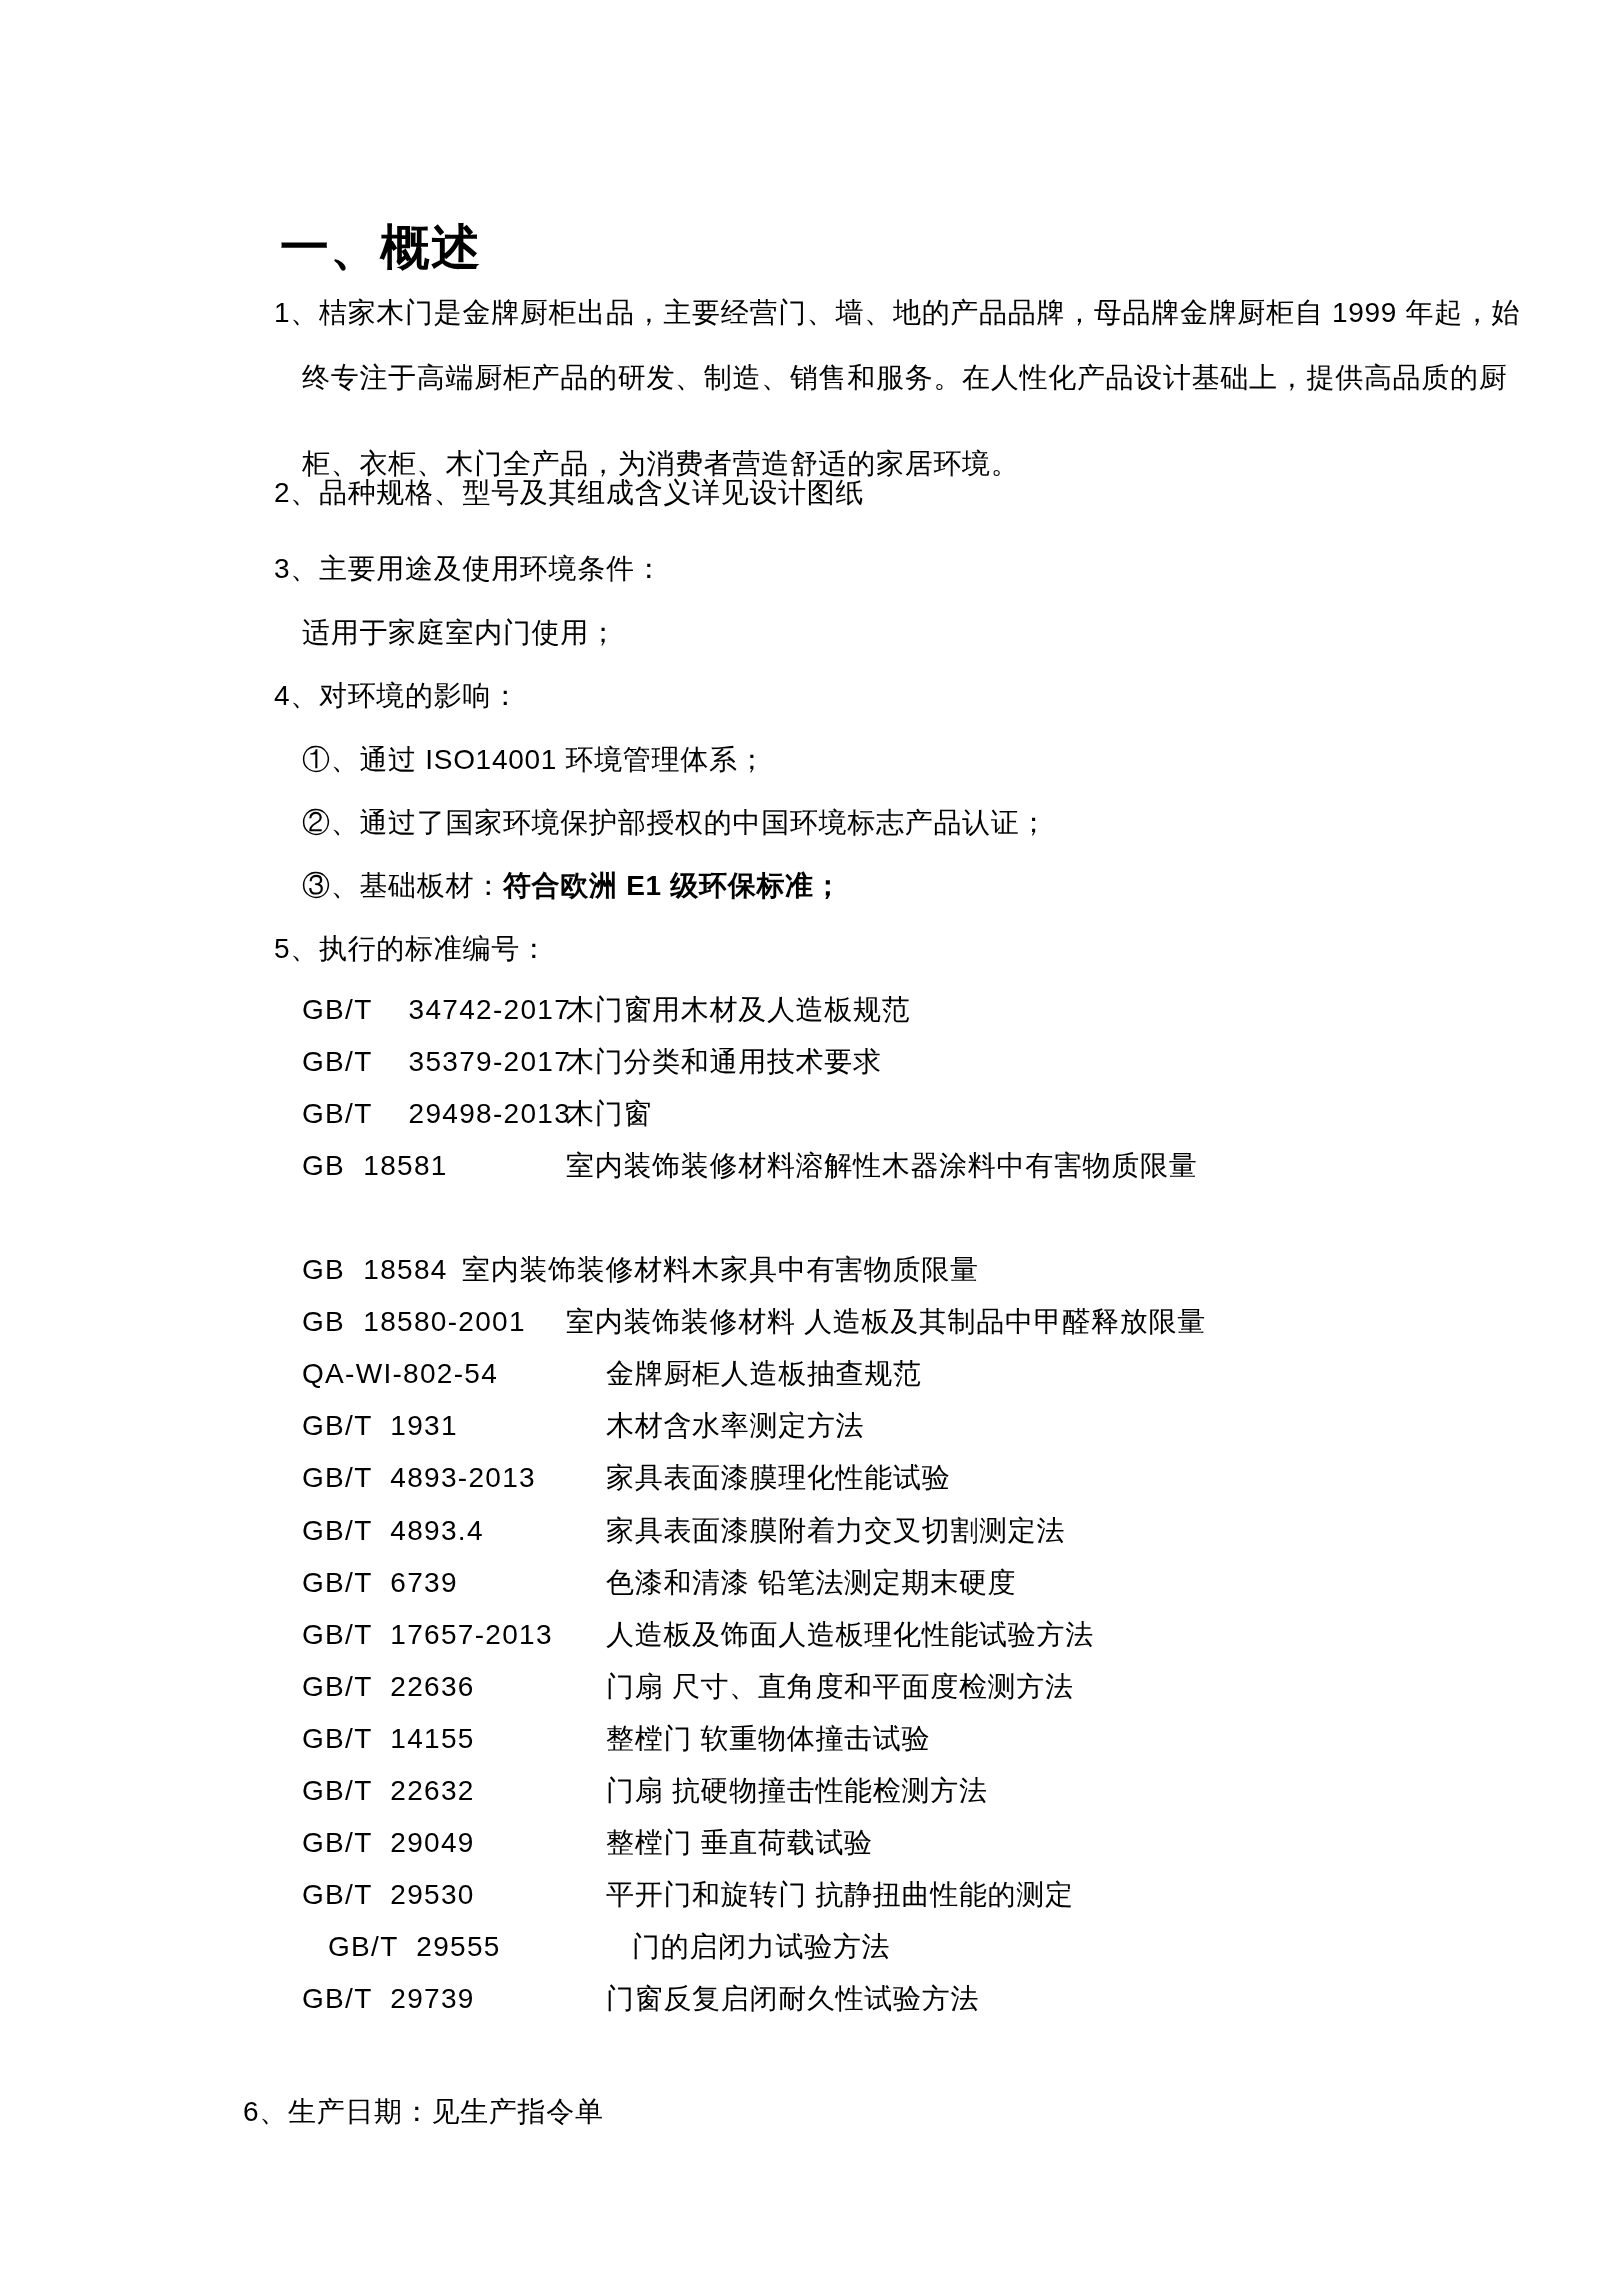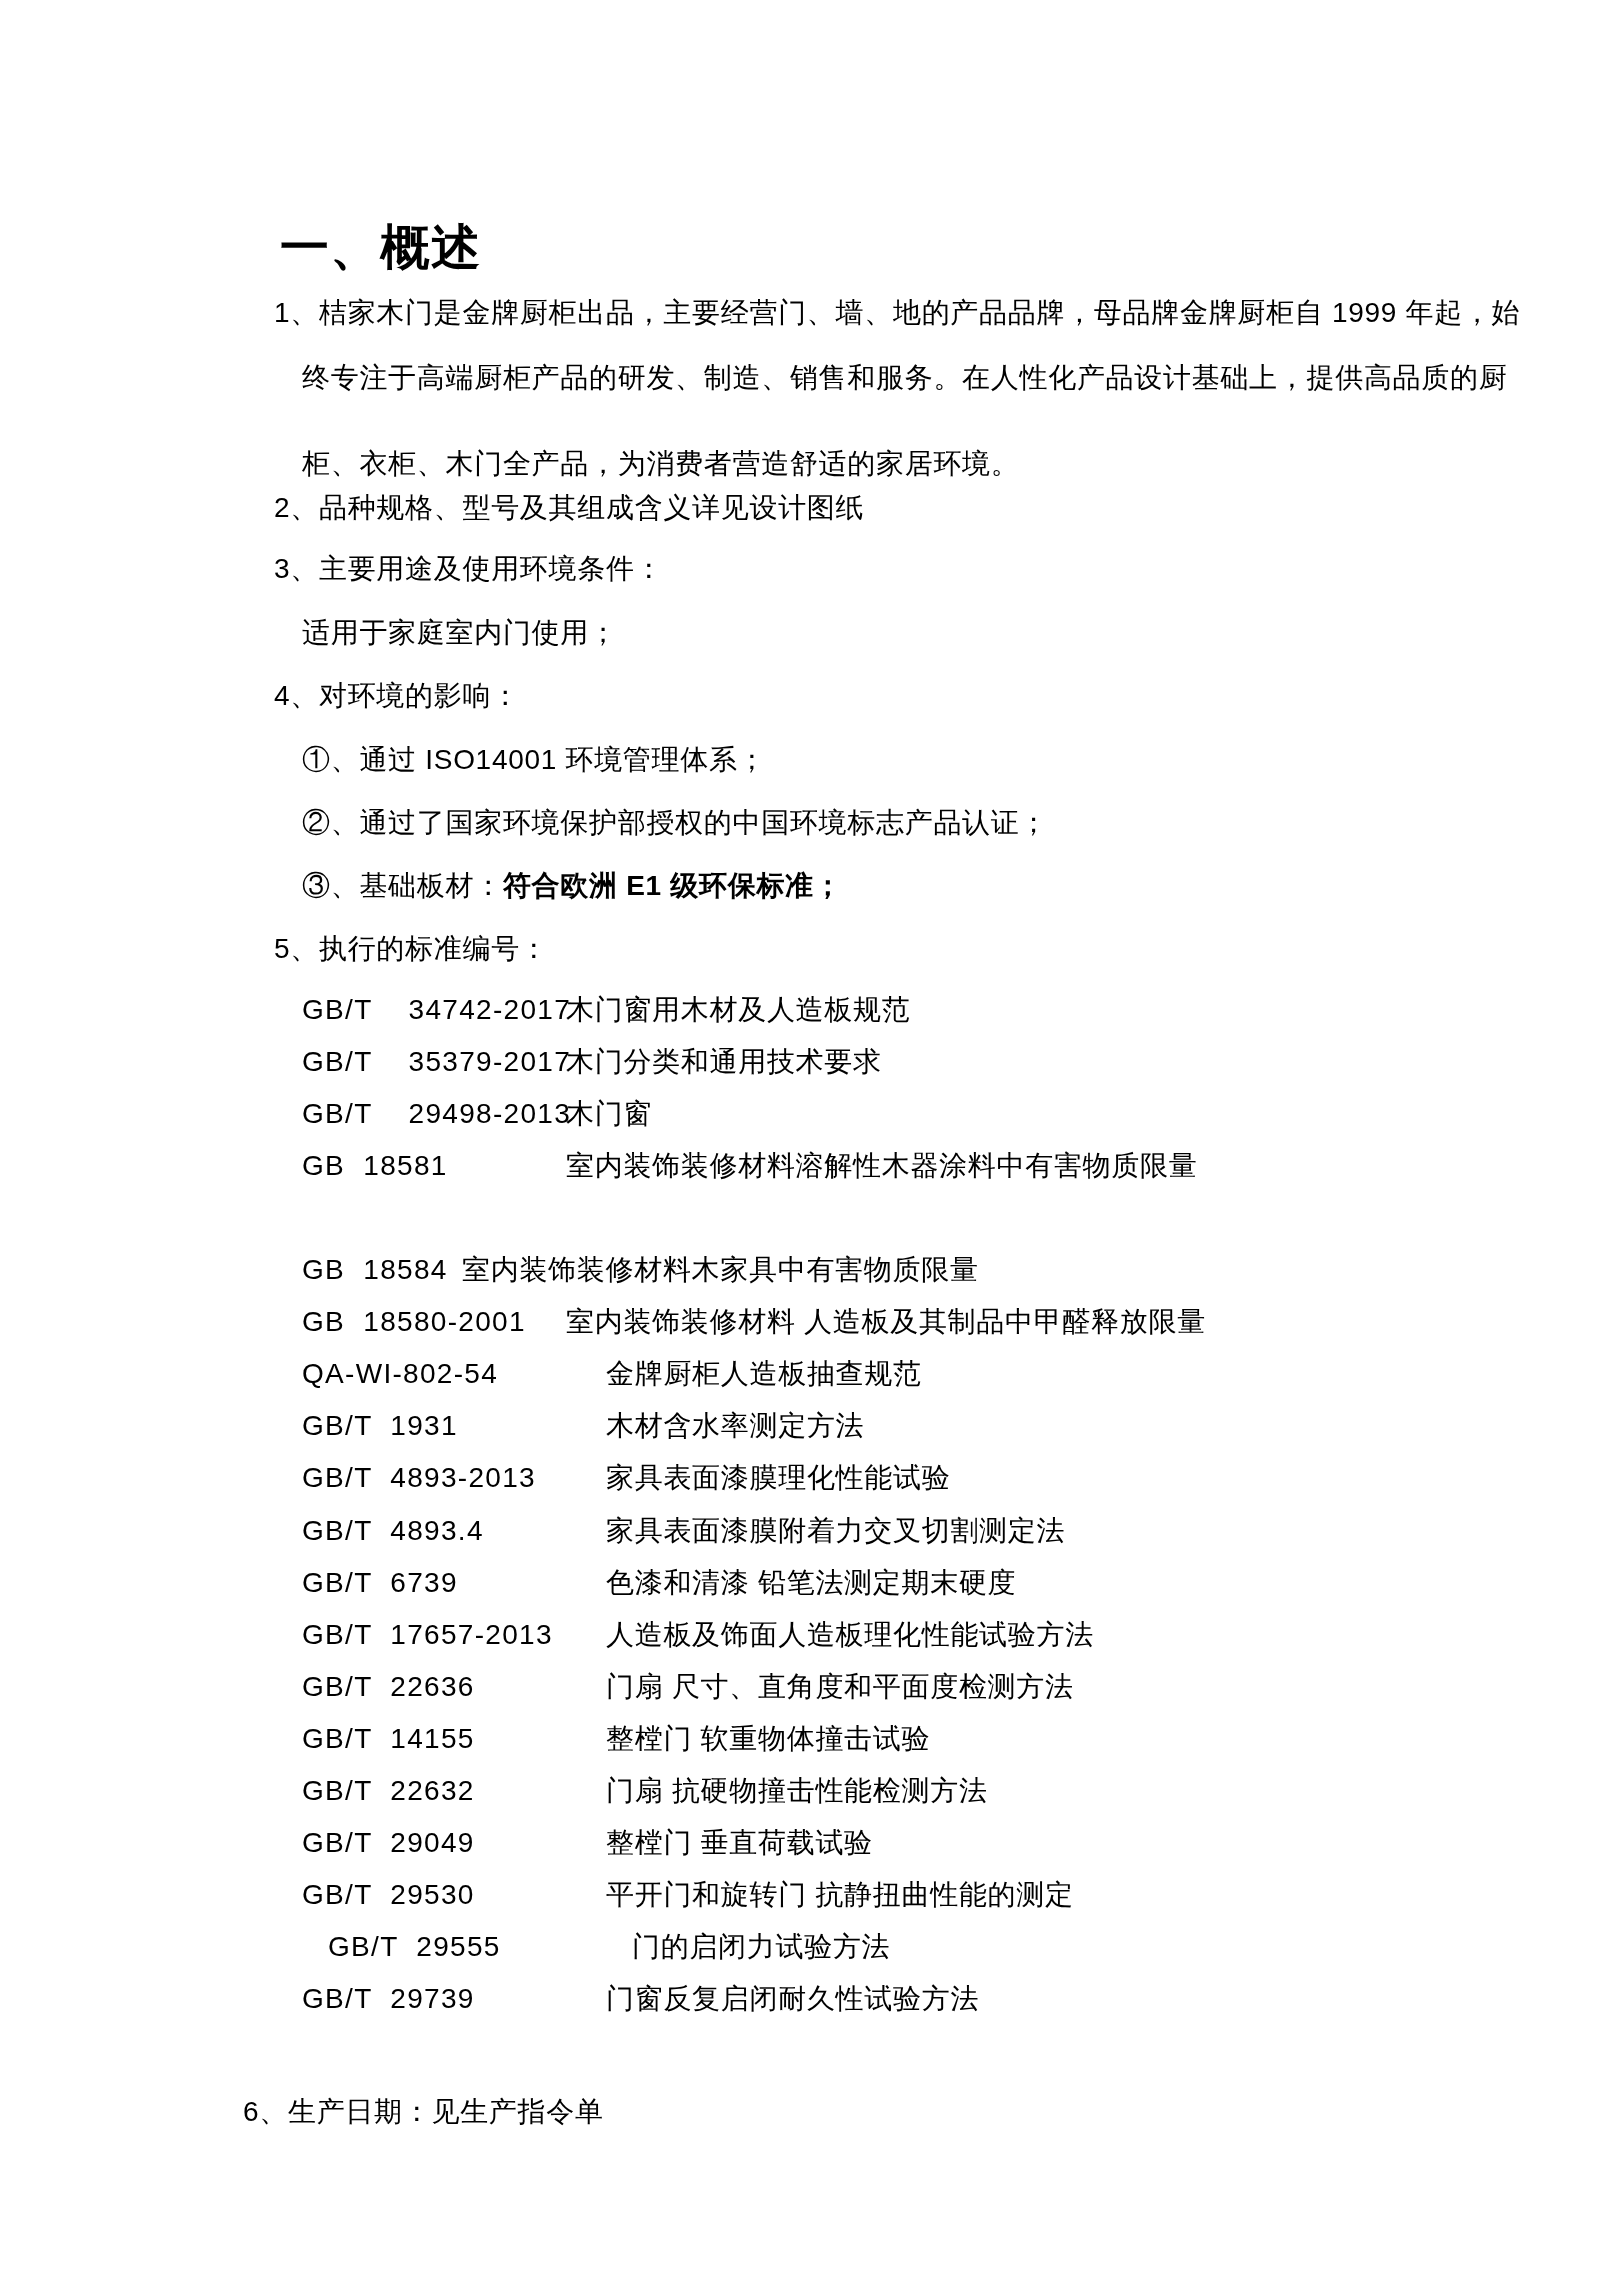--- a/index.html
+++ b/index.html
@@ -19,21 +19,21 @@
   .line{
     position:absolute;
     font-size:28px;line-height:1.2;
     white-space:pre;letter-spacing:0.7px;
   }
   .indent0{left:274px;}
   .indent1{left:302px;}
   .l-p1a{top:296px;}
   .l-p1b{top:361px;}
   .l-p1c{top:435px;margin-top:12px;}
-  .l-i2{top:491px;text-align:right;}
+  .l-i2{top:476px;text-align:right;}
   .l-i3{top:552px;}
   .l-i3d{top:616px;}
   .l-i4{top:679px;}
   .l-s1{top:743px;}
   .l-s2{top:806px;}
   .l-s3{top:869px;}
   .l-i5{top:932px;}
   .l-i6{top:2051px;left:243px;margin-top:44px;}
   .bold{font-weight:bold;}
   .std-row{position:absolute;left:302px;height:39px;width:1283px;font-size:28px;line-height:1.2;}

